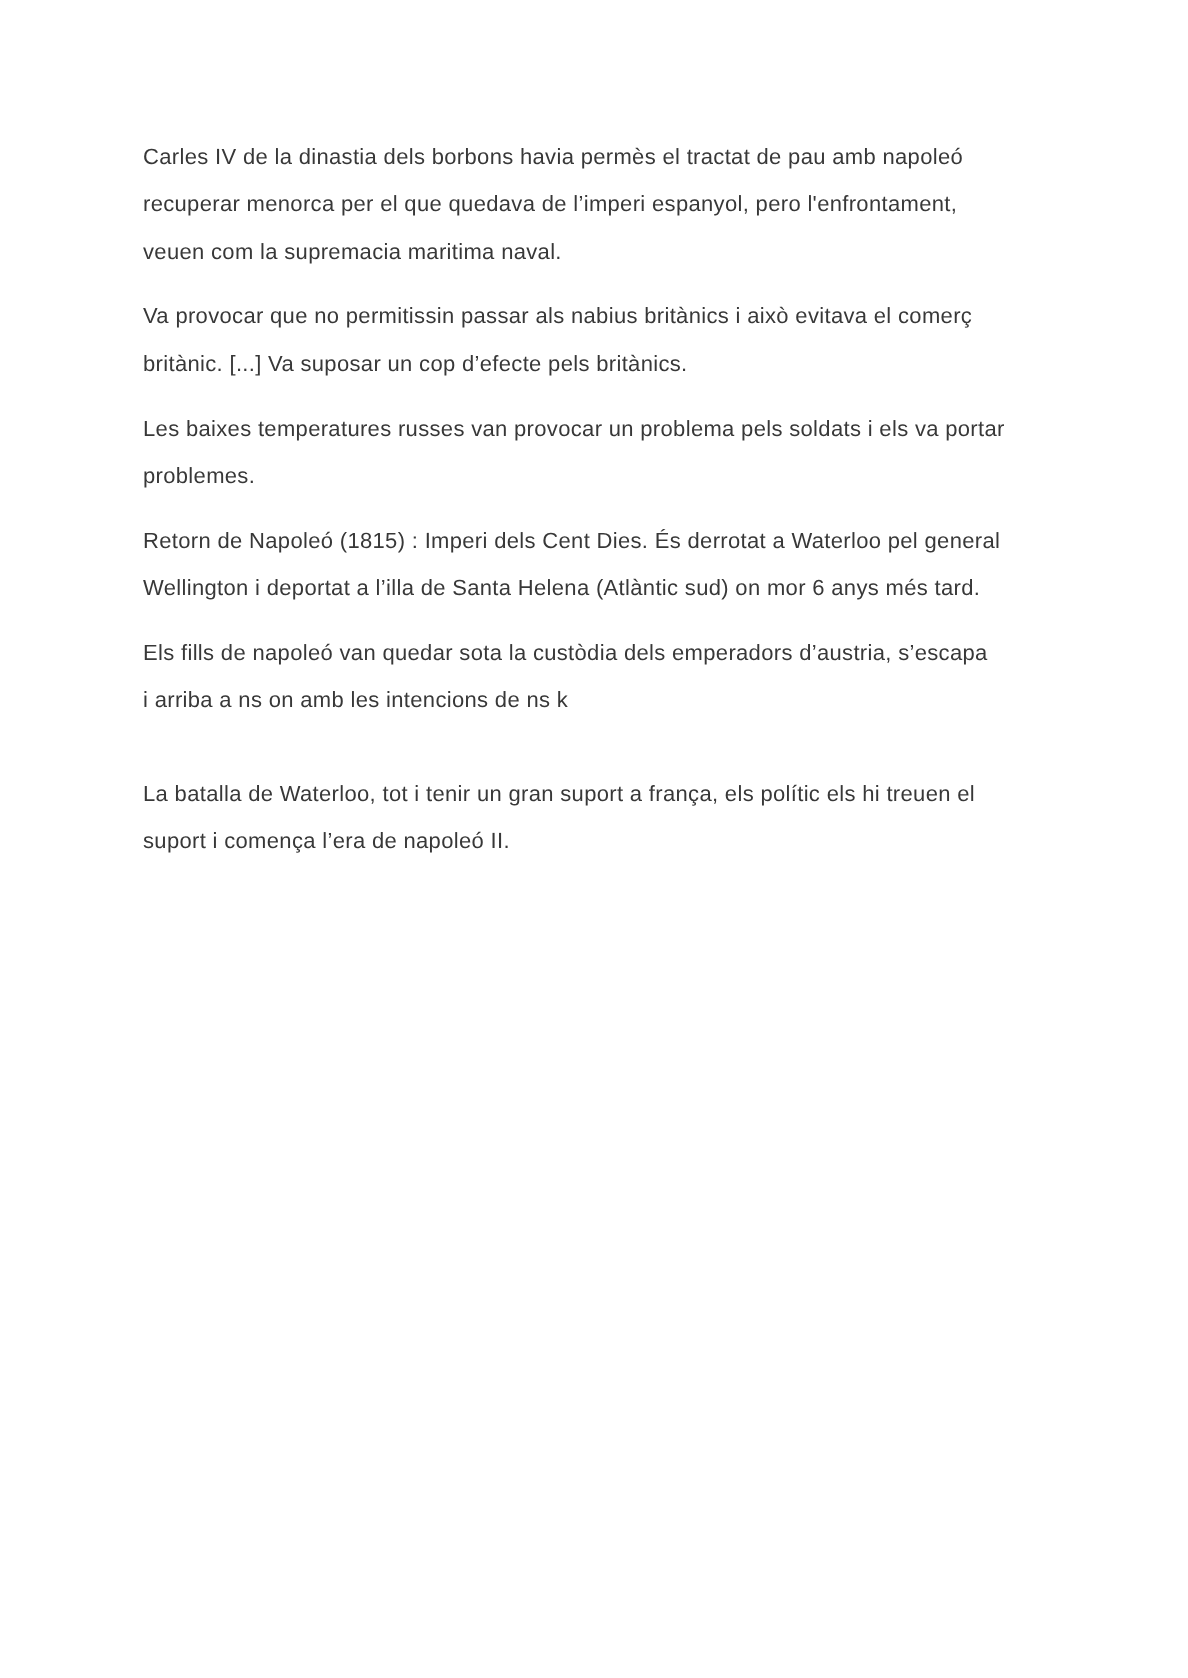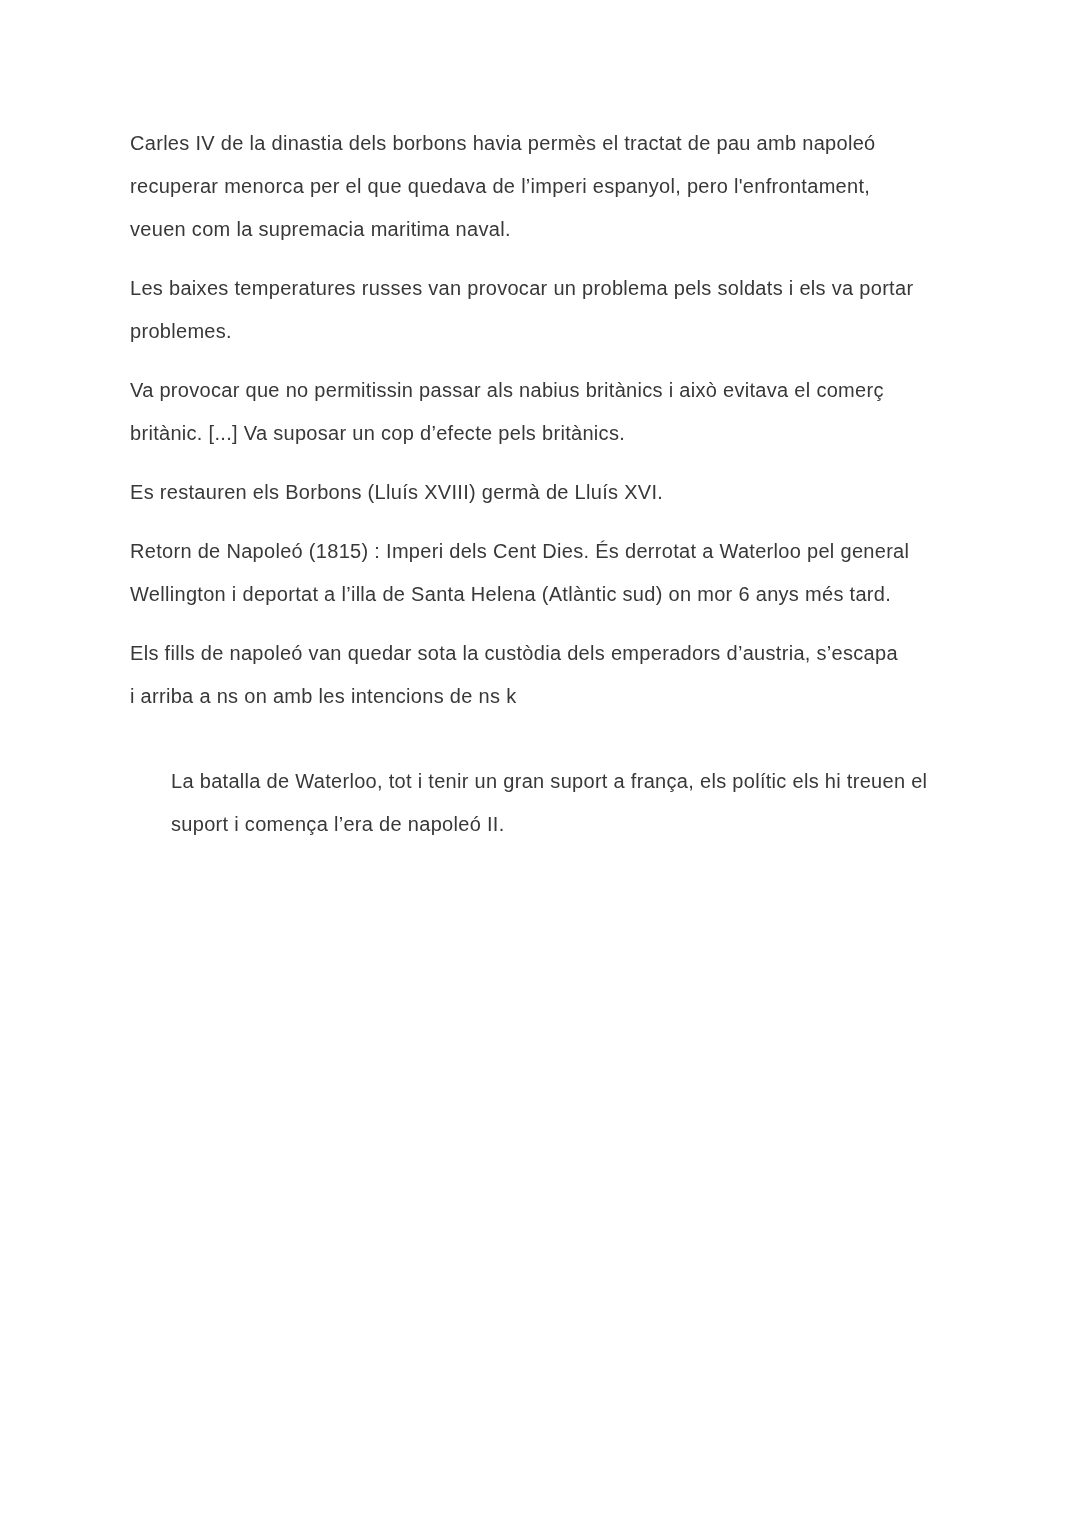--- a/index.html
+++ b/index.html
@@ -24,41 +24,39 @@
     line-height: 43px;
     letter-spacing: 0.3px;
     color: #383838;
   }
   .doc-content p {
     margin: 0 0 16px 0;
     white-space: pre; 
   }
   .doc-content p.no-gap {
     margin-bottom: 0;
-    margin-left: 41px;
   }
   .doc-content p.blank-line {
     height: 26px;
     line-height: 26px;
     margin: 0;
   }
 </style>
 </head>
 <body>
 
 <div class="page">
   <div class="doc-content">
     <p>Carles IV de la dinastia dels borbons havia permès el tractat de pau amb napoleó
 recuperar menorca per el que quedava de l’imperi espanyol, pero l'enfrontament,
 veuen com la supremacia maritima naval.</p>
+    <p>Va provocar que no permitissin passar als nabius britànics i això evitava el comerç
+britànic. [...] Va suposar un cop d’efecte pels britànics.</p>
     <p>Les baixes temperatures russes van provocar un problema pels soldats i els va portar
 problemes.</p>
-    <p>Va provocar que no permitissin passar als nabius britànics i això evitava el comerç
-britànic. [...] Va suposar un cop d’efecte pels britànics.</p>
-    <p>Es restauren els Borbons (Lluís XVIII) germà de Lluís XVI.</p>
     <p>Retorn de Napoleó (1815) : Imperi dels Cent Dies. És derrotat a Waterloo pel general
 Wellington i deportat a l’illa de Santa Helena (Atlàntic sud) on mor 6 anys més tard.</p>
     <p>Els fills de napoleó van quedar sota la custòdia dels emperadors d’austria, s’escapa
 i arriba a ns on amb les intencions de ns k</p>
     <p class="blank-line"></p>
     <p class="no-gap">La batalla de Waterloo, tot i tenir un gran suport a frança, els polític els hi treuen el
 suport i comença l’era de napoleó II.</p>
   </div>
 </div>
 

